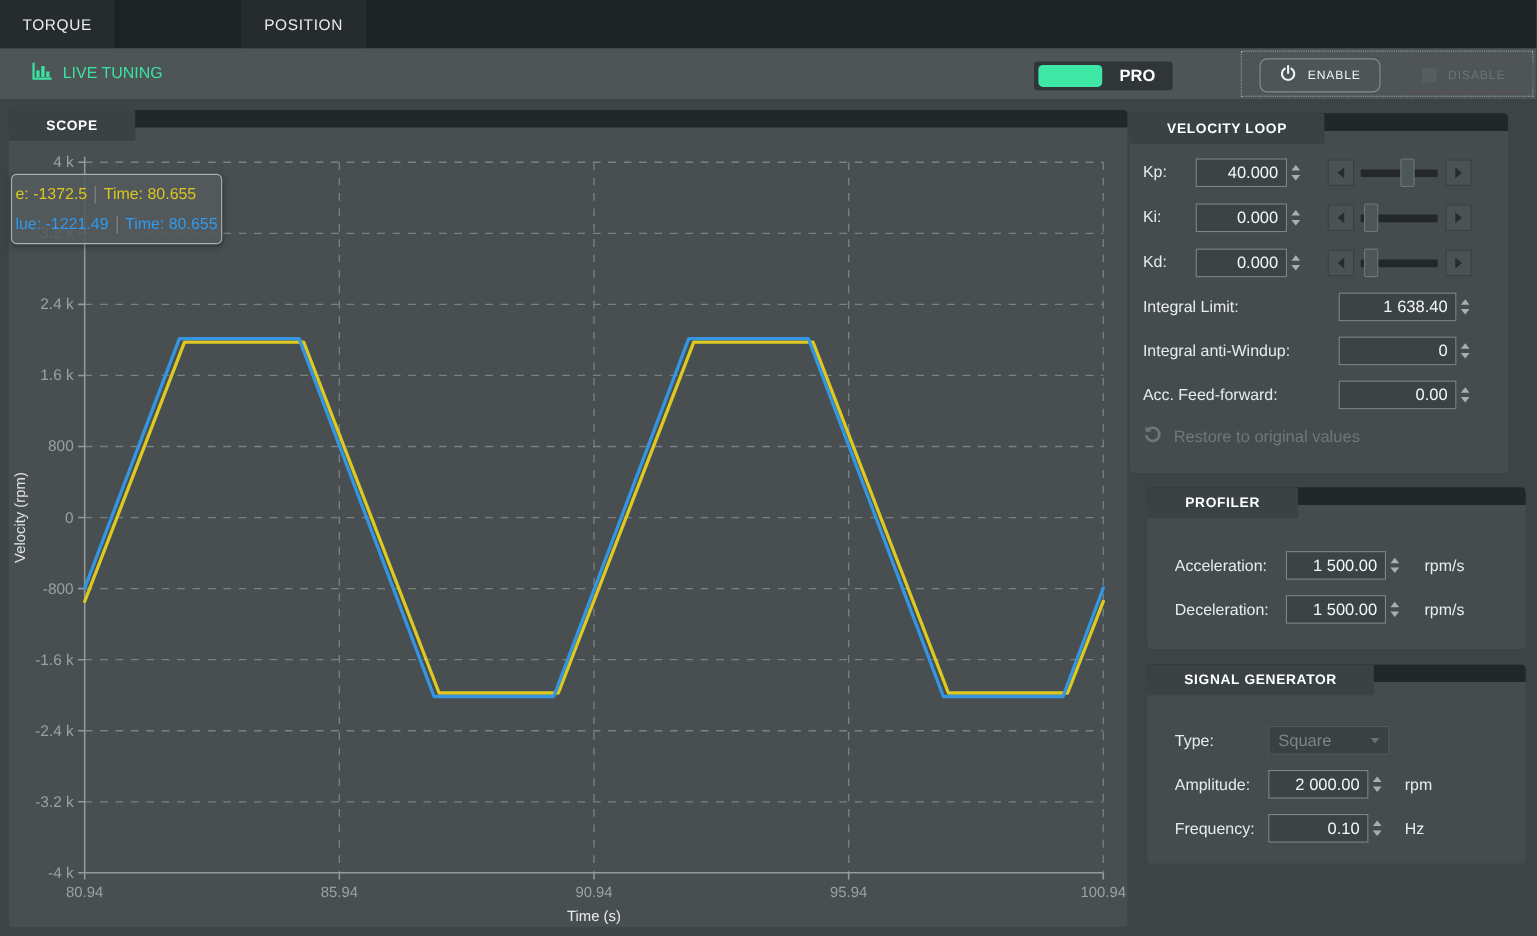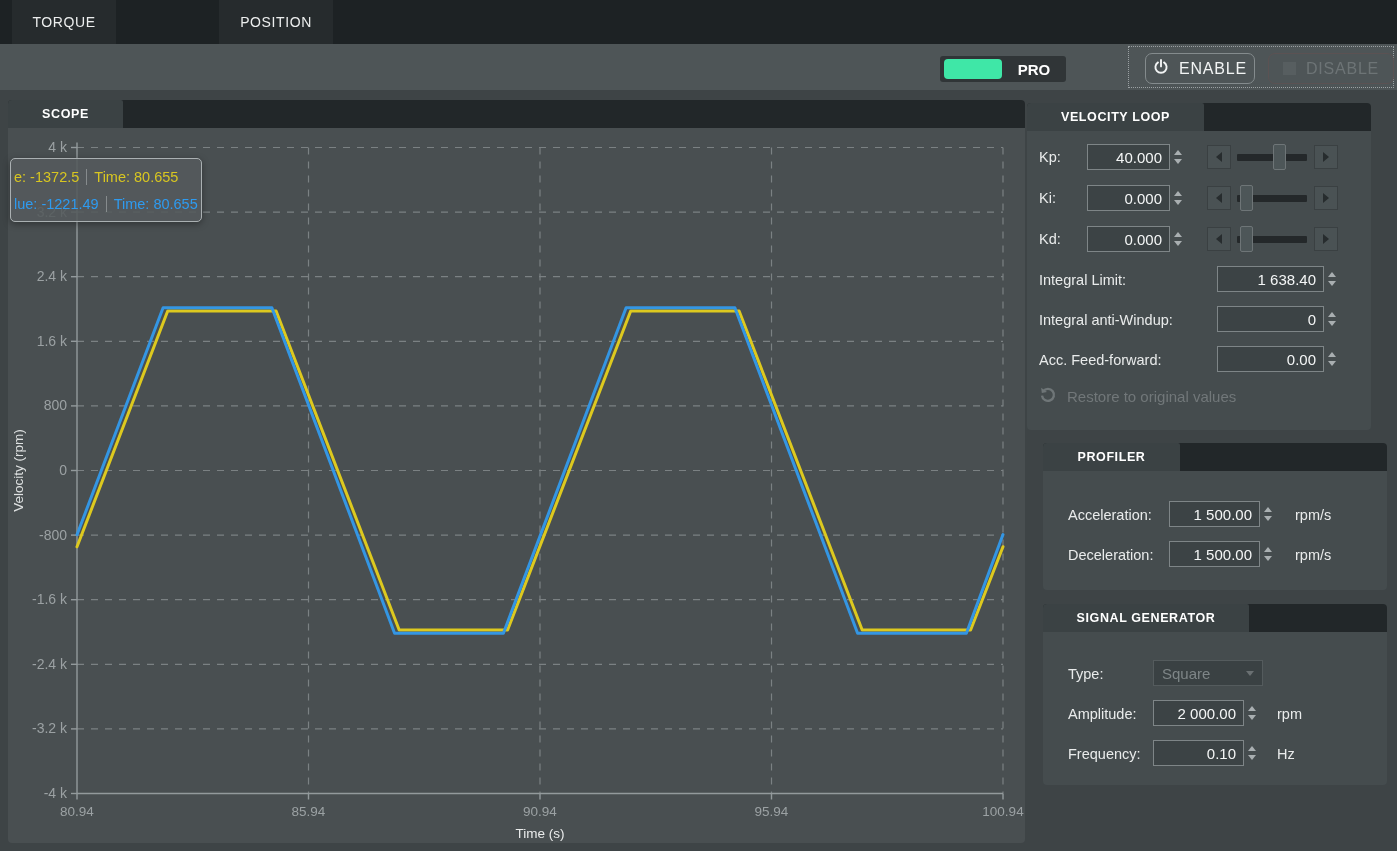--- a/index.html
+++ b/index.html
@@ -6,47 +6,47 @@
   *{box-sizing:border-box;}
   .window{position:relative;width:1397px;height:851px;background:#3e4446;overflow:hidden;
           font-family:"Liberation Sans",sans-serif;color:#e9ebeb;}
 
   
   .tabbar{position:absolute;left:0;top:0;width:1397px;height:44px;background:#1d2224;}
   .main-tab{position:absolute;top:0;height:44px;line-height:44px;text-align:center;
             font-size:14px;letter-spacing:.6px;color:#eceeee;cursor:default;}
   .main-tab.idle{background:#262b2d;}
   .main-tab.selected{background:#4e5557;height:46px;}
-  .tab-torque{left:12px;width:104px;}
+  .tab-torque{left:0;width:104px;}
   .tab-velocity{left:104px;width:115px;}
   .tab-position{left:219px;width:114px;}
 
   
   .subnav{position:absolute;left:0;top:44px;width:1397px;height:46px;background:#4e5557;}
   .subtab{position:absolute;top:0;height:46px;display:flex;align-items:center;gap:9px;font-size:14.5px;}
   .live-tuning{left:28px;color:#3ce2a2;}
   .fine-tuning{left:215px;color:#e3e6e6;}
 
   .pro-toggle{position:absolute;left:940px;top:12px;width:126px;height:26px;background:#303537;
               border-radius:3px;display:flex;align-items:center;}
   .pro-knob{width:58px;height:20px;margin-left:4px;background:#3fe7a7;border-radius:4px;}
   .pro-label{flex:1;text-align:center;font-weight:bold;font-size:15px;color:#fff;}
 
   .enable-group{position:absolute;left:1128px;top:2px;width:266px;height:42px;
                 border:1px dotted #9ba1a3;}
   .btn{position:absolute;top:6px;height:31px;border-radius:7px;display:flex;align-items:center;
-       justify-content:center;gap:10px;background:transparent;font-size:16px;letter-spacing:.8px;
+       justify-content:center;gap:10px;background:transparent;font-size:11px;letter-spacing:.8px;
        font-family:"Liberation Sans",sans-serif;cursor:pointer;}
   .btn-enable{left:16px;width:110px;border:1px solid #848b8d;color:#f2f4f4;}
   .btn-disable{left:139px;width:126px;border:1px solid #5b5253;color:#6d7476;cursor:default;}
   .stop-square{width:13px;height:13px;background:#575e60;display:inline-block;}
 
   
   .panel{position:absolute;border-radius:4px;}
-  .panel-header{position:absolute;left:0;top:0;width:100%;height:28px;background:#222729;
+  .panel-header{position:absolute;left:0;top:0;width:100%;height:16px;background:#222729;
                 border-radius:4px 4px 0 0;}
   .panel-tab{position:absolute;left:0;top:0;height:28px;background:#3b4244;border-radius:4px 2px 0 0;
              color:#fff;font-weight:bold;font-size:12.5px;letter-spacing:.6px;text-align:center;line-height:29px;}
 
   .chart-panel{left:8px;top:100px;width:1017px;height:743px;background:#494f51;}
   .scope-tab{width:115px;}
 
   
   .scope-tooltip{position:absolute;left:2px;top:58px;width:192px;height:64px;
                  background:rgba(84,90,92,.88);border:1px solid #aab0b2;border-radius:5px;
@@ -100,20 +100,31 @@
 <body>
 
 <div class="window">
 
   <div class="tabbar">
     <div class="main-tab idle tab-torque">TORQUE</div>
     <div class="main-tab idle tab-position">POSITION</div>
   </div>
 
   <div class="subnav">
+    <div class="subtab live-tuning">
+      <span>
+        <svg width="20" height="18" viewBox="0 0 20 18">
+          <path d="M2.5 1v14.5H19" stroke="#3ce2a2" stroke-width="2" fill="none"></path>
+          <rect x="5" y="8" width="3" height="6" fill="#3ce2a2"></rect>
+          <rect x="9.5" y="4" width="3" height="10" fill="#3ce2a2"></rect>
+          <rect x="14" y="9" width="3" height="5" fill="#3ce2a2"></rect>
+        </svg>
+      </span>
+      <span>LIVE TUNING</span>
+    </div>
 
     <div class="pro-toggle">
       <div class="pro-knob"></div>
       <span class="pro-label">PRO</span>
     </div>
 
     <div class="enable-group">
       <button class="btn btn-enable">
         <span>
           <svg width="16" height="16" viewBox="0 0 16 16">

